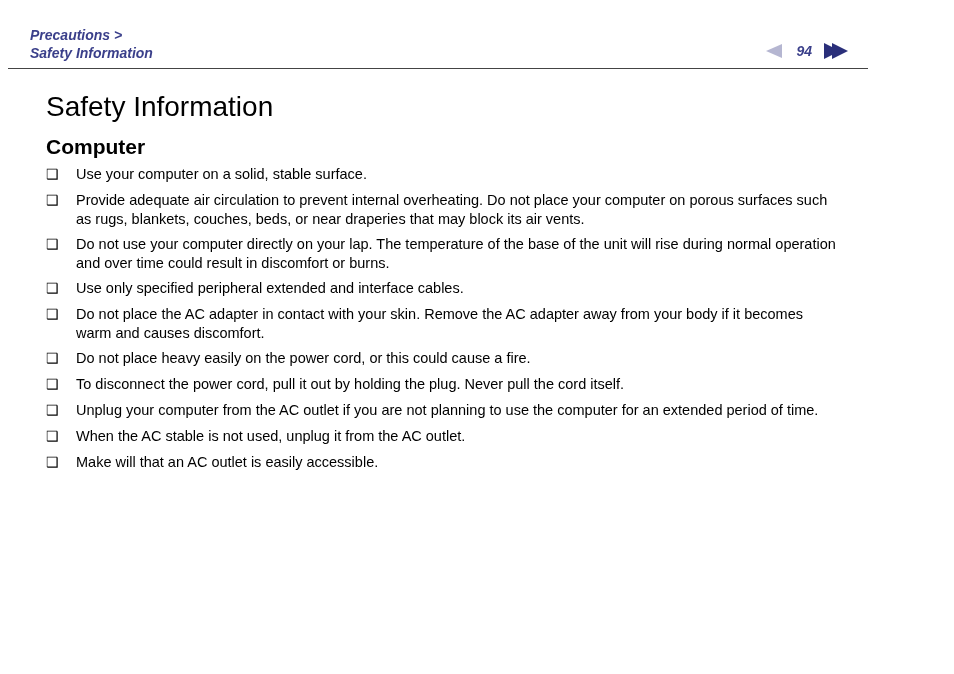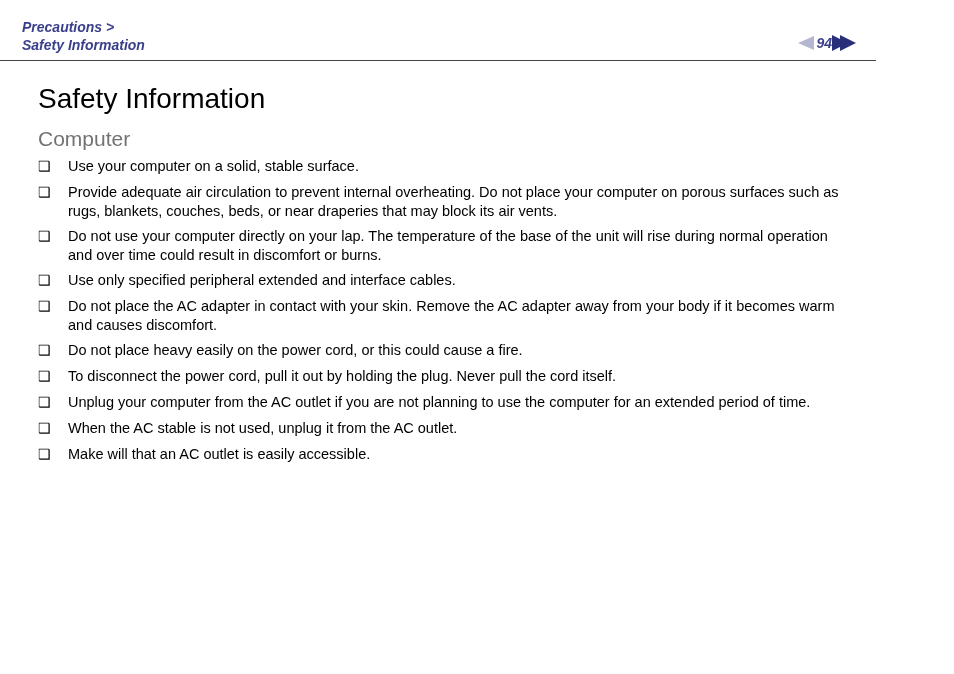--- a/index.html
+++ b/index.html
@@ -9,21 +9,21 @@
     height: 674px;
     background: #ffffff;
     font-family: Arial, Helvetica, sans-serif;
     color: #000000;
     overflow: hidden;
   }
   .page {
     box-sizing: border-box;
     width: 876px;
     height: 674px;
-    padding: 0;
+    padding: 8px;
   }
   .header {
     display: flex;
     justify-content: space-between;
     align-items: flex-start;
     padding: 18px 18px 6px 22px;
     border-bottom: 1px solid #444444;
   }
   .breadcrumb {
     color: #3a3f8a;
@@ -31,44 +31,44 @@
     font-weight: bold;
     font-size: 14px;
     line-height: 1.3;
   }
   .breadcrumb .line2 {
     display: block;
   }
   .pager {
     display: flex;
     align-items: center;
-    gap: 0;
+    gap: 12px;
     padding-top: 16px;
     font-style: italic;
   }
   .pager .page-num {
     color: #3a3f8a;
     font-weight: bold;
     font-size: 14px;
   }
   .pager svg {
     display: block;
   }
   .content {
     padding: 22px 30px 0 38px;
   }
   h1 {
     font-weight: normal;
     font-size: 28px;
     margin: 0 0 10px 0;
   }
   h2 {
-    font-weight: normal;
+    font-weight: bold;
     font-size: 21px;
-    color: #737373;
+    color: #000000;
     margin: 12px 0 6px 0;
   }
   ul {
     list-style: none;
     padding: 0;
     margin: 0;
   }
   li {
     display: flex;
     align-items: flex-start;

